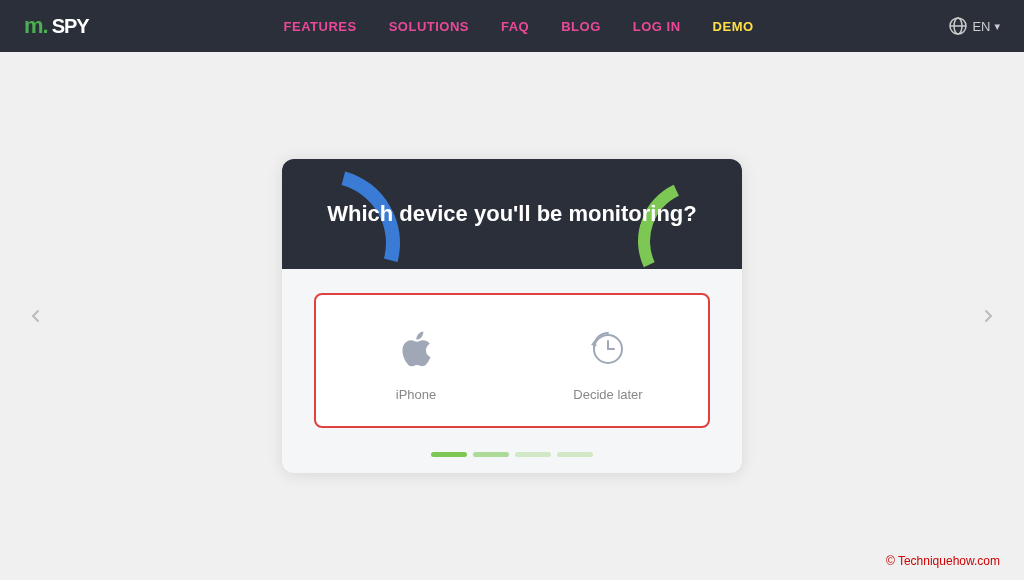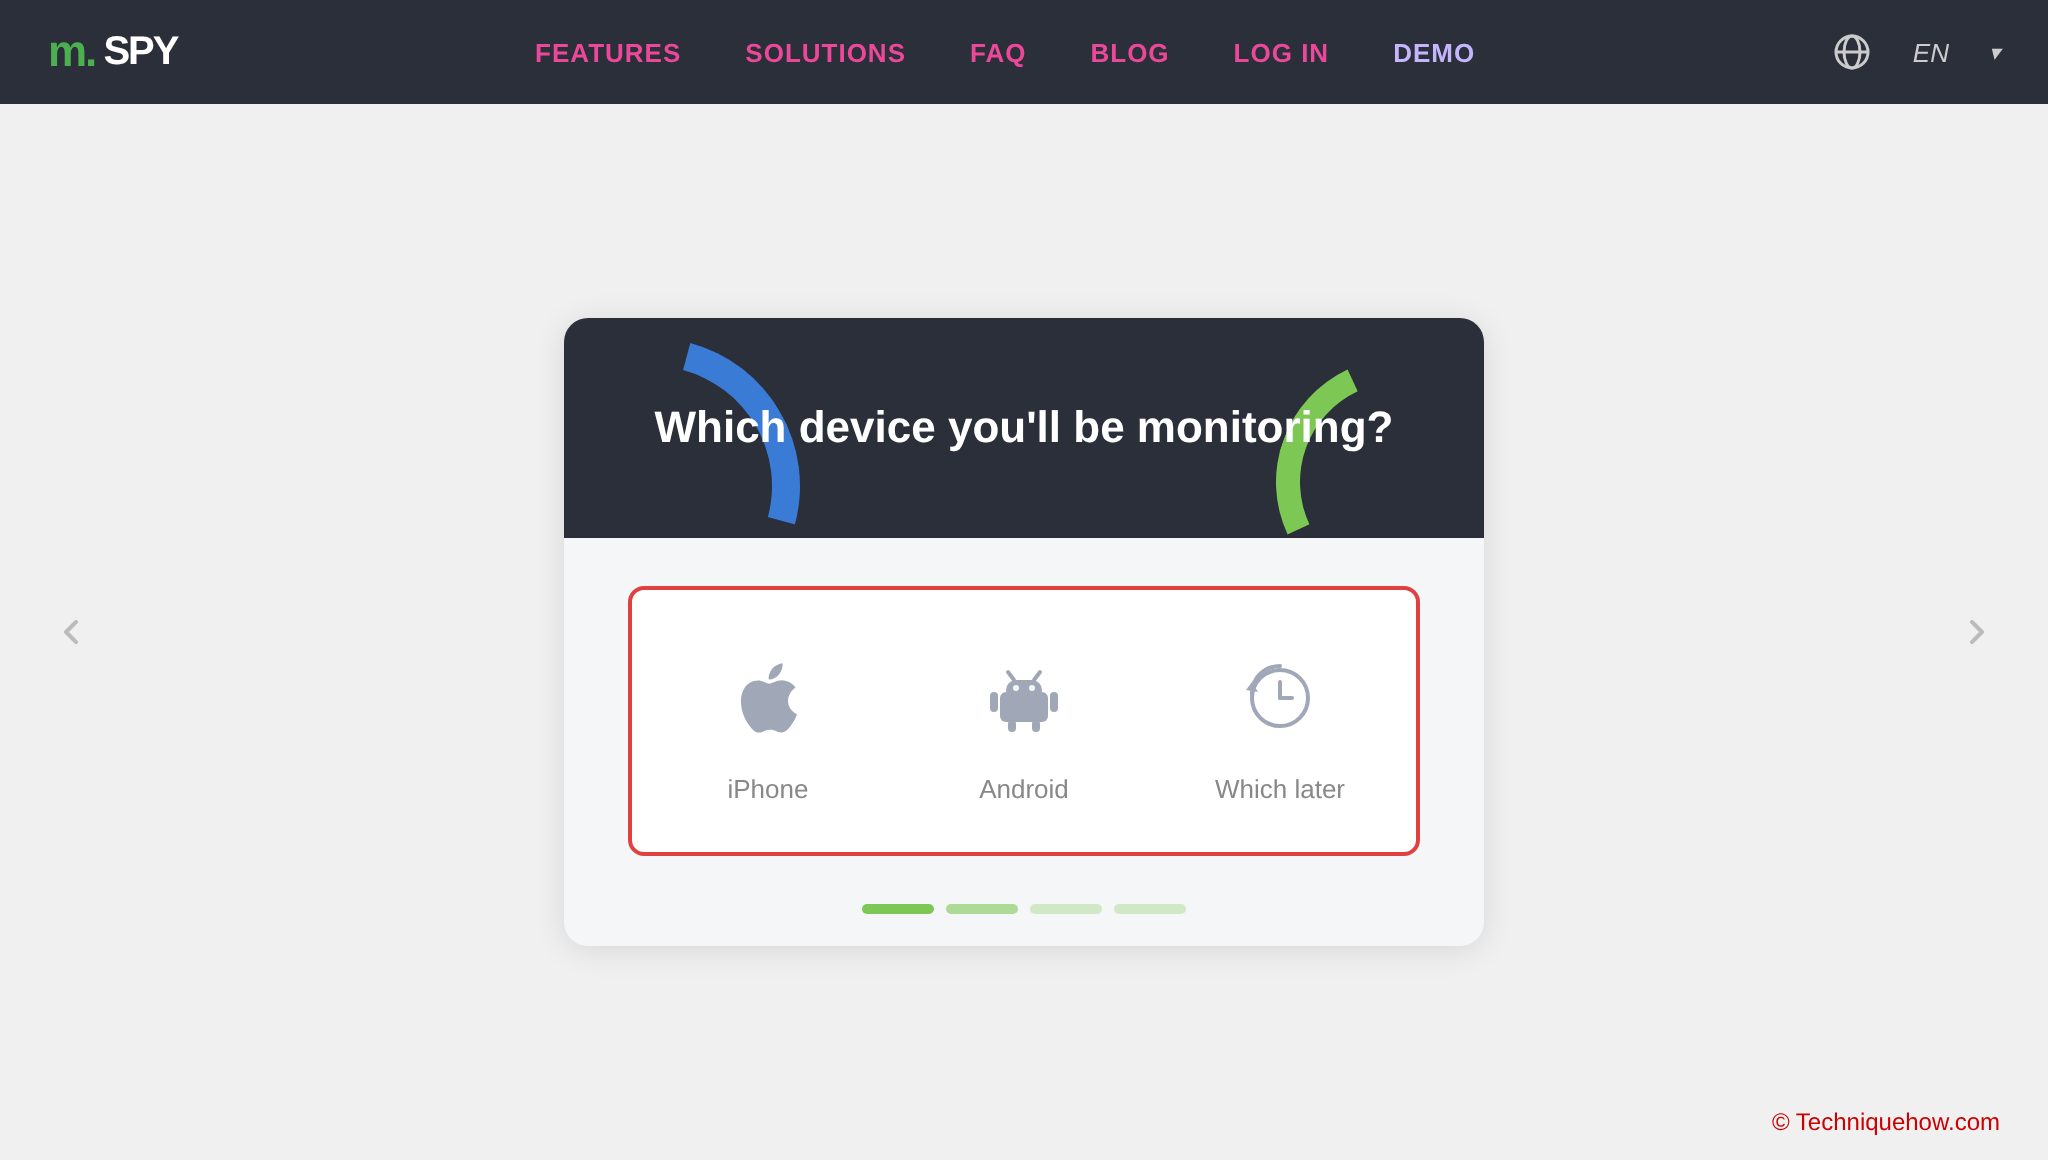--- a/index.html
+++ b/index.html
@@ -37,30 +37,29 @@
     }
     .nav-link {
       color: #ec4899;
       text-decoration: none;
       font-size: 13px;
       font-weight: 600;
       letter-spacing: 0.5px;
       text-transform: uppercase;
     }
     .nav-link.demo {
-      color: #c4b5fd;
+      color: #fde047;
     }
     .nav-right {
       display: flex;
       align-items: center;
-      gap: 20px;
+      gap: 4px;
       color: #ccc;
       font-size: 13px;
       cursor: pointer;
-      font-style: italic;
     }
     .globe-icon {
       width: 20px;
       height: 20px;
     }
 
     
     .main {
       display: flex;
       justify-content: center;
@@ -250,56 +249,33 @@
         <div class="device-option">
           <div class="device-icon">
             <svg width="44" height="44" viewBox="0 0 44 44">
               <path class="apple-svg" d="M32 23.5c0-4.5 3.7-6.7 3.8-6.8-2.1-3-5.3-3.4-6.4-3.5-2.7-.3-5.3 1.6-6.7 1.6-1.4 0-3.5-1.6-5.7-1.5-2.9.0-5.6 1.7-7.1 4.3-3 5.3-.8 13.1 2.2 17.4 1.4 2.1 3.2 4.4 5.4 4.3 2.2-.1 3-1.4 5.6-1.4 2.6 0 3.3 1.4 5.6 1.3 2.3-.0 3.9-2.1 5.3-4.2 1.7-2.4 2.4-4.8 2.5-4.9-.1-.1-4.5-1.8-4.5-6.6z"></path>
               <path class="apple-svg" d="M27.5 10.2c1.2-1.5 2-3.5 1.8-5.6-1.7.1-3.9 1.2-5.1 2.7-1.1 1.3-2.1 3.4-1.8 5.4 1.9.1 3.9-1 5.1-2.5z"></path>
             </svg>
           </div>
           <span class="device-label">iPhone</span>
         </div>
 
-        <div class="device-option">
-          <div class="device-icon">
-            <svg width="44" height="44" viewBox="0 0 44 44">
-
-              <rect class="android-svg" x="10" y="19" width="24" height="15" rx="3"></rect>
-
-              <rect class="android-svg" x="13" y="13" width="18" height="10" rx="5"></rect>
-
-              <circle fill="#f5f6f8" cx="18" cy="17" r="1.5"></circle>
-              <circle fill="#f5f6f8" cx="26" cy="17" r="1.5"></circle>
-
-              <rect class="android-svg" x="5" y="19" width="4" height="10" rx="2"></rect>
-              <rect class="android-svg" x="35" y="19" width="4" height="10" rx="2"></rect>
-
-              <rect class="android-svg" x="14" y="33" width="4" height="6" rx="2"></rect>
-              <rect class="android-svg" x="26" y="33" width="4" height="6" rx="2"></rect>
-
-              <line x1="17" y1="13" x2="14" y2="9" stroke="#a0a8b8" stroke-width="2" stroke-linecap="round"></line>
-              <line x1="27" y1="13" x2="30" y2="9" stroke="#a0a8b8" stroke-width="2" stroke-linecap="round"></line>
-            </svg>
-          </div>
-          <span class="device-label">Android</span>
-        </div>
 
         <div class="device-option">
           <div class="device-icon">
             <svg width="44" height="44" viewBox="0 0 44 44">
               <circle cx="22" cy="22" r="14" stroke="#a0a8b8" stroke-width="2" fill="none"></circle>
               <line x1="22" y1="22" x2="22" y2="14" stroke="#a0a8b8" stroke-width="2" stroke-linecap="round"></line>
               <line x1="22" y1="22" x2="28" y2="22" stroke="#a0a8b8" stroke-width="2" stroke-linecap="round"></line>
 
               <path d="M8 20 C8 11 15 6 22 6" stroke="#a0a8b8" stroke-width="2" fill="none" stroke-linecap="round"></path>
               <polygon points="5,18 8,14 11,19" fill="#a0a8b8"></polygon>
             </svg>
           </div>
-          <span class="device-label">Which later</span>
+          <span class="device-label">Decide later</span>
         </div>
 
       </div>
 
       <div class="progress">
         <div class="progress-dot active"></div>
         <div class="progress-dot semi"></div>
         <div class="progress-dot inactive"></div>
         <div class="progress-dot inactive"></div>
       </div>

